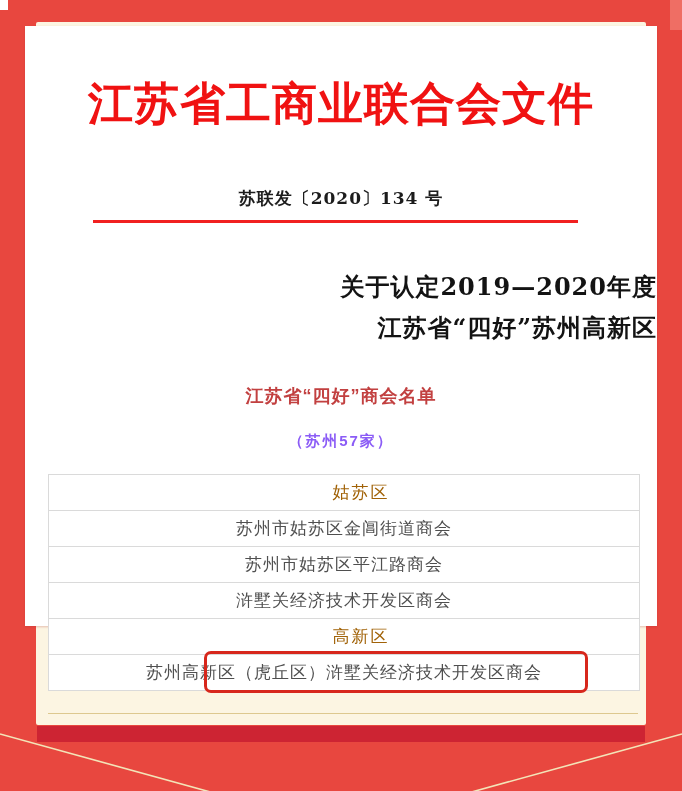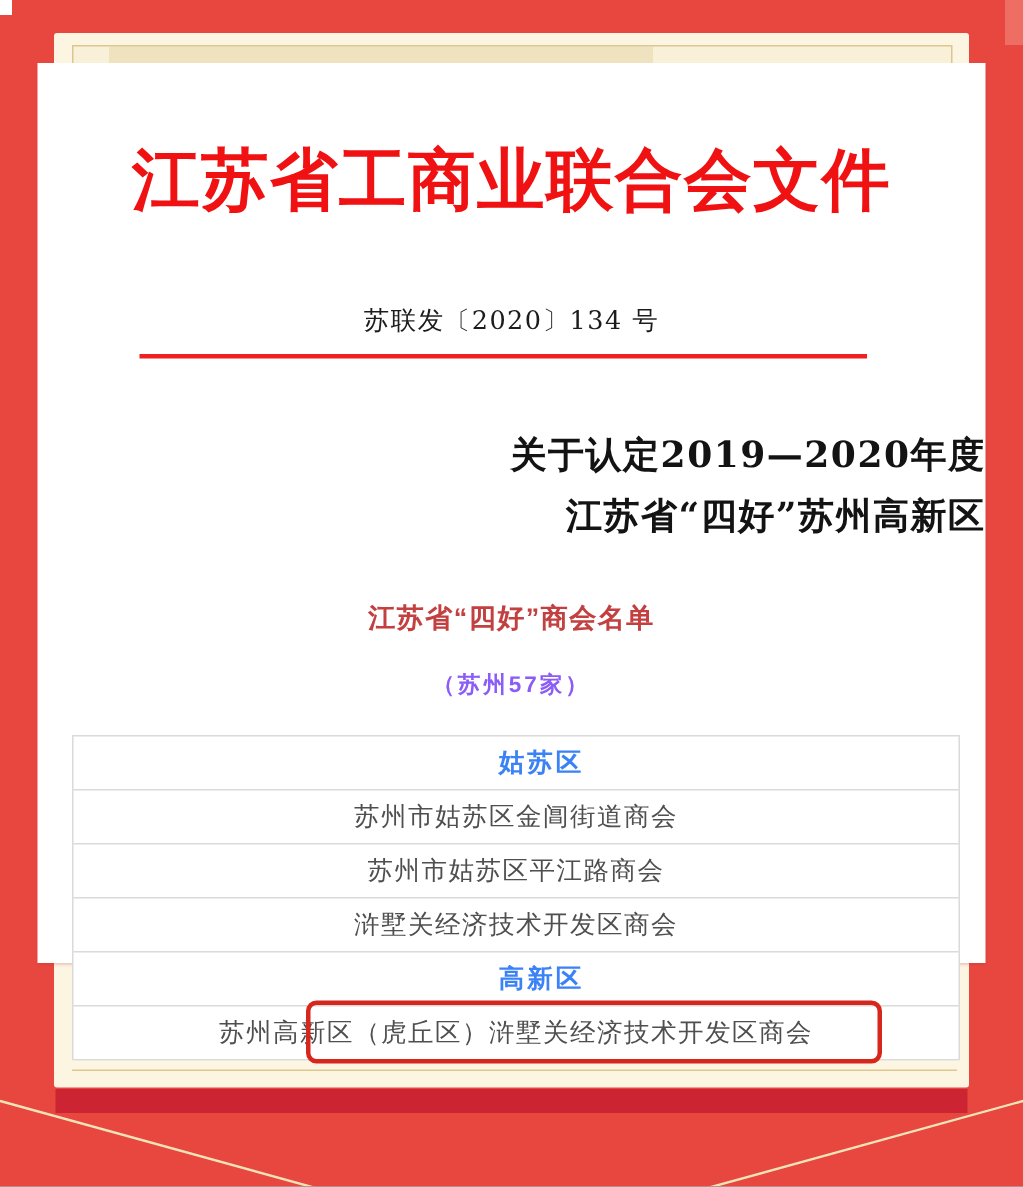--- a/index.html
+++ b/index.html
@@ -25,35 +25,36 @@
     border:1px solid #dcc68f;
     background:linear-gradient(90deg,#f8f0d8 0 4%,#efe3bf 4% 66%,#f8f0d8 66%);
   }
   .gold-line{
     position:absolute;left:48px;top:713px;width:590px;height:0;
     border-top:1px solid #ddc88f;
   }
 
   
   .white-card{
-    position:absolute;left:25px;top:42px;width:632px;height:600px;
+    position:absolute;left:25px;top:26px;width:632px;height:600px;
     background:#ffffff;
     box-shadow:0 1px 2px rgba(170,50,50,.28);
   }
 
   .org-title{
     position:absolute;left:0;right:0;top:47px;
     text-align:center;
     font-size:45px;line-height:62px;font-weight:bold;
     color:#f01212;letter-spacing:1px;white-space:nowrap;
   }
   .doc-number{
     position:absolute;left:0;right:0;top:162px;
     text-align:center;font-size:17px;line-height:20px;color:#1c1c1c;
     letter-spacing:1px;
+    font-weight:bold;
   }
   .red-rule{
     position:absolute;left:68px;top:194px;width:485px;height:3px;
     background:#f12020;
   }
   .notice-title{
     position:absolute;left:0;right:0;top:240px;
     text-align:right;font-size:24px;line-height:41px;font-weight:bold;
     color:#131313;letter-spacing:1px;
   }
@@ -74,21 +75,21 @@
   .chamber-table{
     position:absolute;left:23px;top:448px;width:590px;
     border:1px solid #dadada;border-bottom:none;
     background:#fff;
   }
   .trow{
     position:relative;height:35px;line-height:35px;
     border-bottom:1px solid #dadada;
     text-align:center;white-space:nowrap;
   }
-  .trow.section span{color:#3b82f6;font-weight:bold;font-size:17px;letter-spacing:2px;margin-left:34px;}
+  .trow.section span{color:#a16207;font-weight:normal;font-size:17px;letter-spacing:2px;margin-left:34px;}
   .trow.item span{color:#4f4f4f;font-size:17px;letter-spacing:1px;margin-top:48px;}
   .hl-box{
     position:absolute;left:155px;top:-4px;width:378px;height:36px;
     border:3px solid #d7271c;border-radius:7px;
     pointer-events:none;
   }
 
   
   .envelope-svg{position:absolute;left:0;top:726px;width:682px;height:65px;}
   .dark-band{

